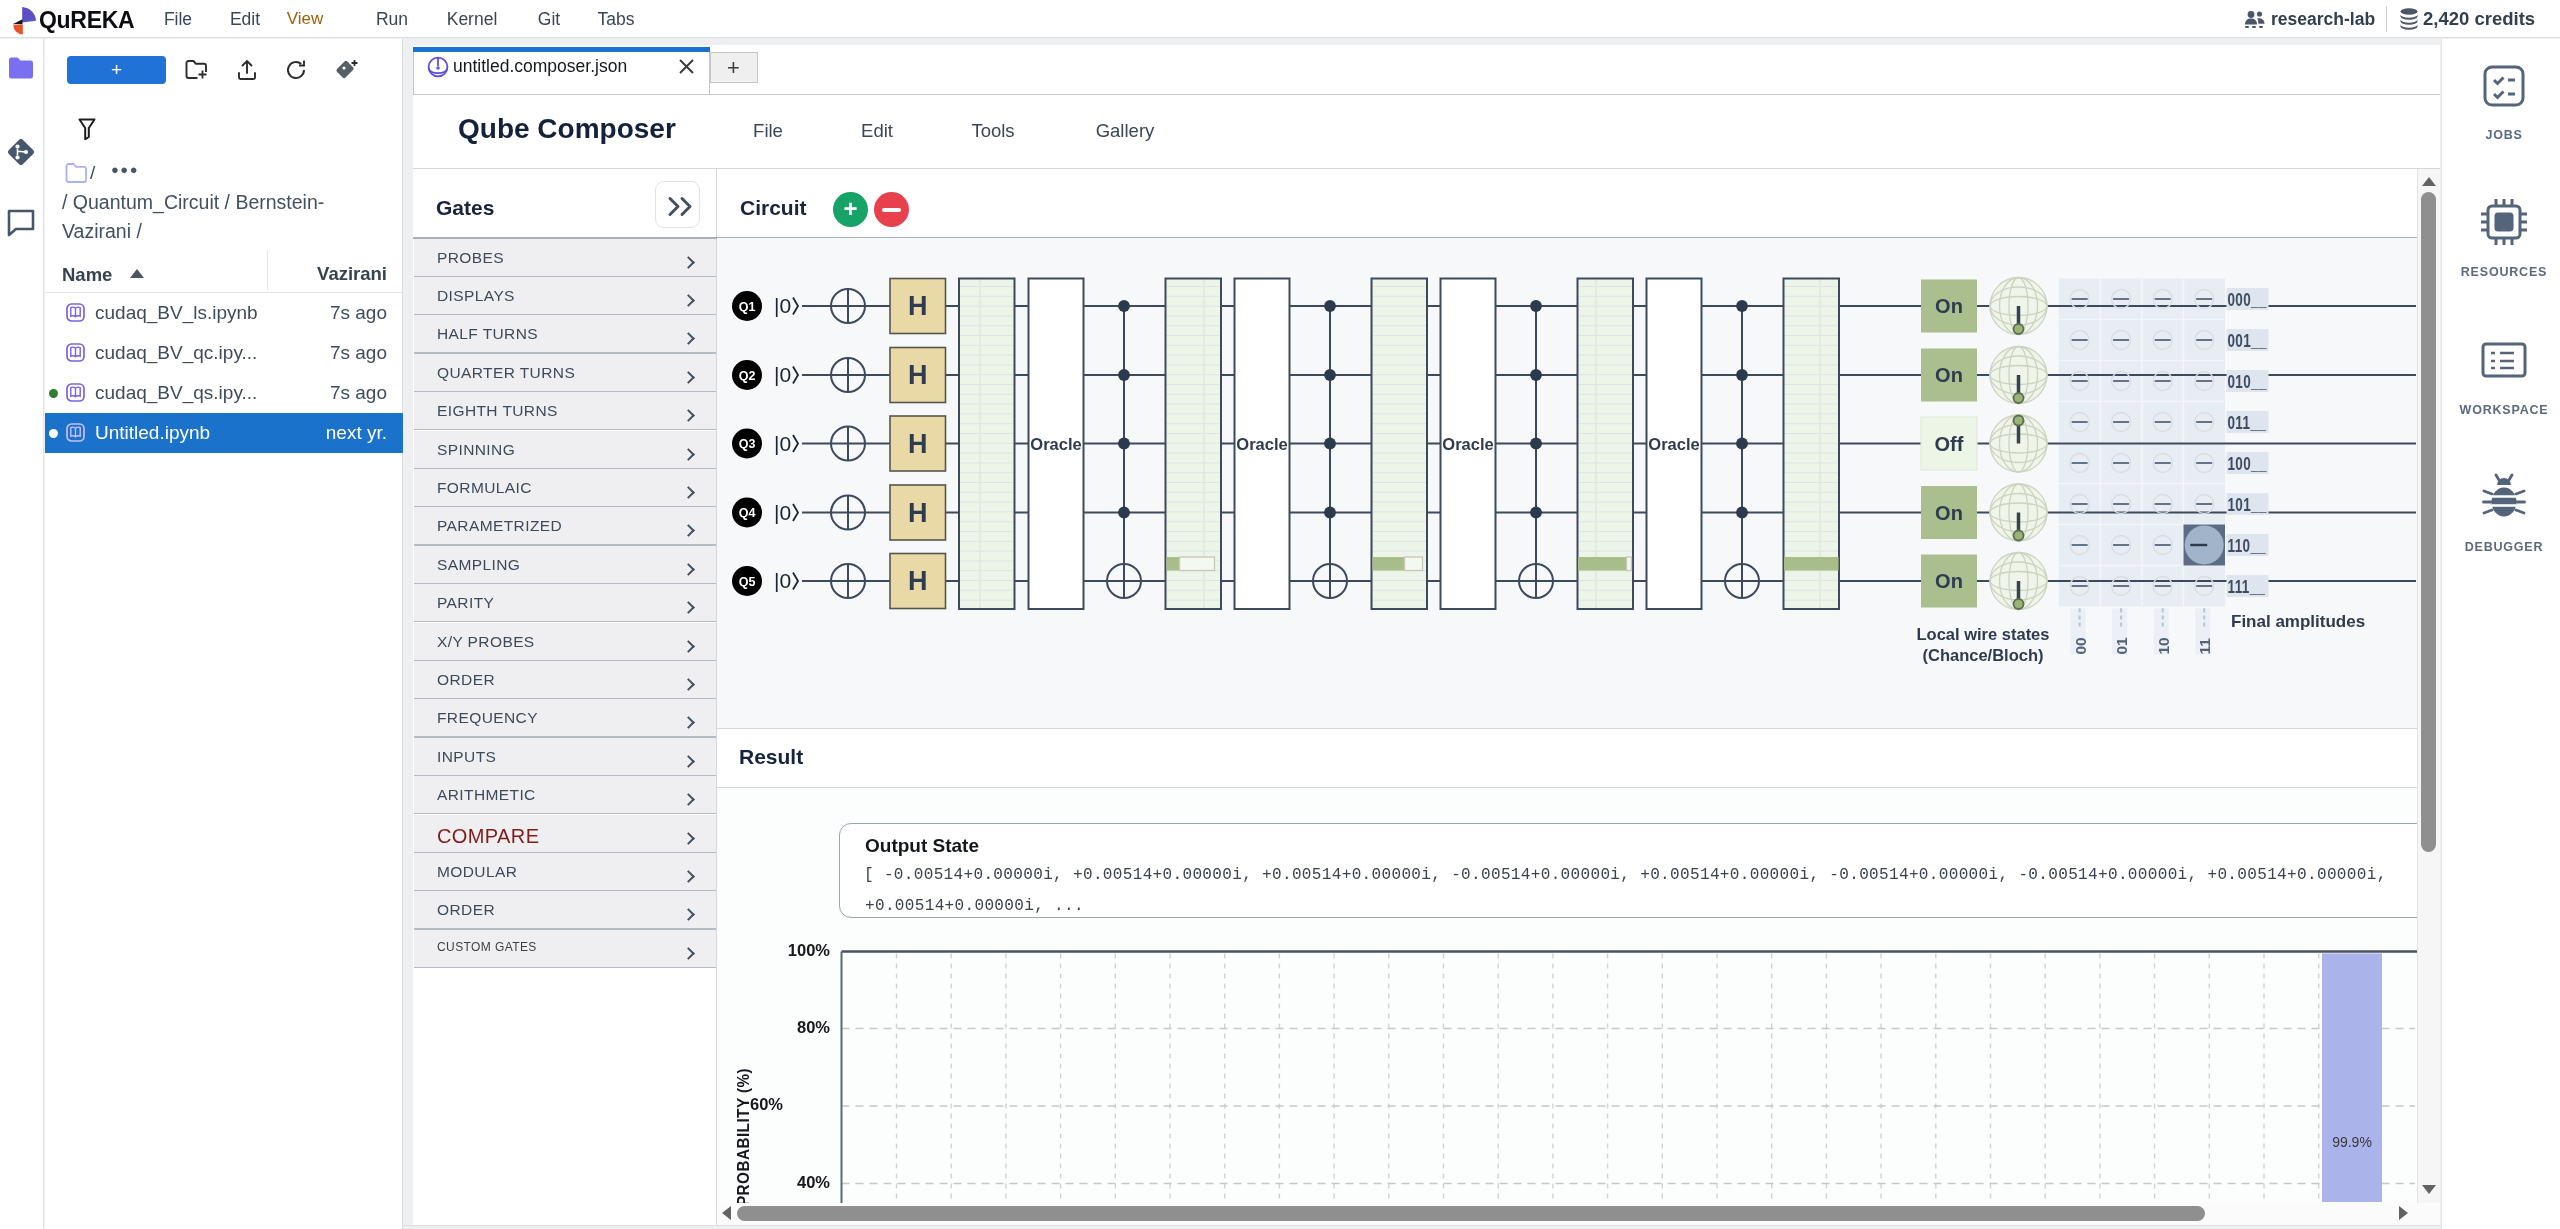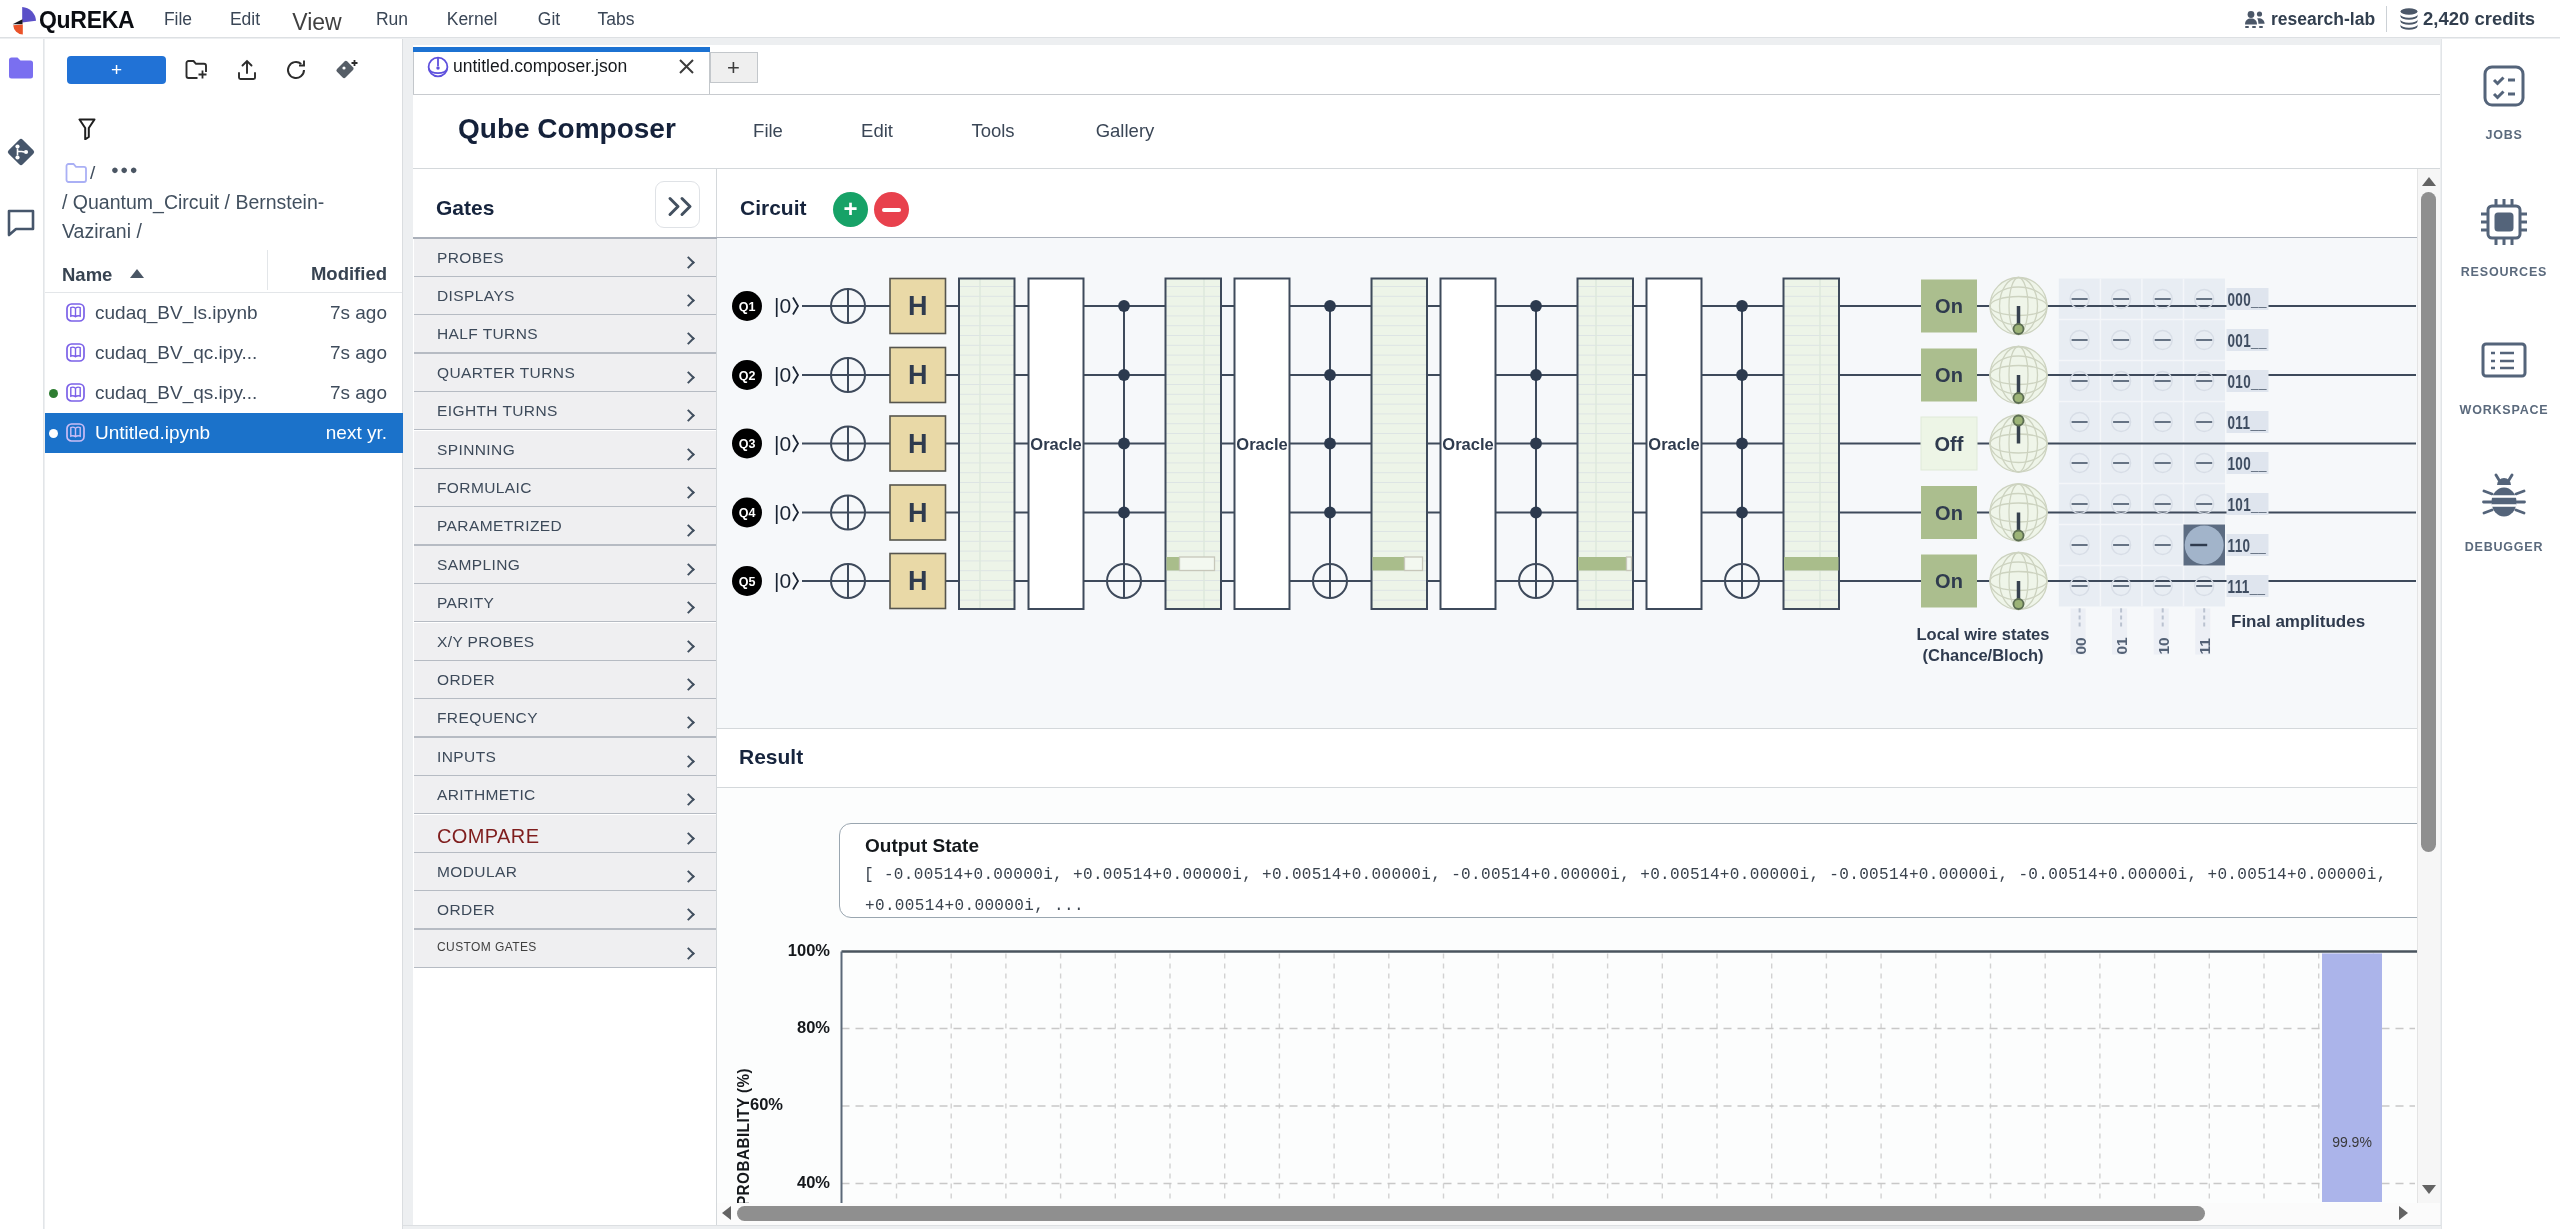--- a/index.html
+++ b/index.html
@@ -9,21 +9,21 @@
 
 <div class="abs" style="left:0;top:0;width:2560px;height:38px;background:#fff;border-bottom:1px solid #dde0e3"></div>
 <svg class="abs" style="left:12px;top:4px" width="30" height="32" viewBox="0 0 30 32">
 <path d="M10.2,18.6 L10.2,3 A14.6,14.6 0 0 1 24,16.8 Z" fill="#5b50c8"></path>
 <path d="M10.5,15.3 L0.6,20.3 L10.5,20.3 Z" fill="#17171f"></path>
 <path d="M10.8,20.6 L10.8,30.6 A10,10 0 0 1 1.2,21.2 Z" fill="#ea5329"></path>
 </svg>
 <div class="abs" style="left:39px;top:7px;font-size:23px;font-weight:700;color:#0b0d12;letter-spacing:-0.3px">QuREKA</div>
 <div class="abs" style="left:178px;top:9px;transform:translateX(-50%);font-size:17.5px;color:#3a4656">File</div>
 <div class="abs" style="left:245px;top:9px;transform:translateX(-50%);font-size:17.5px;color:#3a4656">Edit</div>
-<div class="abs" style="left:317px;top:9px;transform:translateX(-50%);font-size:23px;color:#404040">View</div>
+<div class="abs" style="left:305px;top:9px;transform:translateX(-50%);font-size:17px;color:#a16207">View</div>
 <div class="abs" style="left:392px;top:9px;transform:translateX(-50%);font-size:17.5px;color:#3a4656">Run</div>
 <div class="abs" style="left:472px;top:9px;transform:translateX(-50%);font-size:17.5px;color:#3a4656">Kernel</div>
 <div class="abs" style="left:549px;top:9px;transform:translateX(-50%);font-size:17.5px;color:#3a4656">Git</div>
 <div class="abs" style="left:616px;top:9px;transform:translateX(-50%);font-size:17.5px;color:#3a4656">Tabs</div>
 <svg class="abs" style="left:2243px;top:8px" width="24" height="21" viewBox="0 0 24 21" fill="#4b5768">
 <circle cx="8" cy="6.5" r="3.4"></circle>
     <path d="M2,16.5 C2,12.6 4.6,10.6 8,10.6 C11.4,10.6 14,12.6 14,16.5 Z"></path>
 <circle cx="16.5" cy="6" r="2.6"></circle>
     <path d="M15.5,10.2 C18.9,10.2 21.6,12.2 21.6,15.8 L15.4,15.8 C15.4,13.5 15,11.5 14,10.6 Z"></path>
 <rect x="2" y="18" width="4" height="2" rx="1"></rect>
@@ -77,21 +77,21 @@
 </svg>
 <svg class="abs" style="left:65px;top:162px" width="23" height="22" viewBox="0 0 23 22" fill="none" stroke="#aab0f5" stroke-width="1.8">
 <path d="M1.5,4 a2,2 0 0 1 2,-2 h5 l2.5,2.8 h8 a2,2 0 0 1 2,2 v11.2 a2,2 0 0 1 -2,2 h-15.5 a2,2 0 0 1 -2,-2 Z"></path>
 </svg>
 <div class="abs" style="left:90px;top:162px;font-size:19px;color:#3f4c5c">/</div>
 <div class="abs" style="left:111px;top:162px;font-size:13px;color:#4a5563;letter-spacing:1.5px">●●●</div>
 <div class="abs" style="left:62px;top:188px;width:345px;font-size:19.5px;line-height:29px;color:#42505f">/ Quantum_Circuit / Bernstein-<br>Vazirani /</div>
 <div class="abs" style="left:62px;top:264px;font-size:18.5px;font-weight:700;color:#374351">Name</div>
 <div class="abs" style="left:130px;top:269px;width:0;height:0;border-left:7px solid transparent;border-right:7px solid transparent;border-bottom:9px solid #4a5665"></div>
 <div class="abs" style="left:267px;top:250px;width:1px;height:40px;background:#e3e6e9"></div>
-<div class="abs" style="left:280px;top:263px;width:107px;font-size:18.5px;font-weight:700;color:#374351;text-align:right">Modified</div>
+<div class="abs" style="left:280px;top:263px;width:107px;font-size:18.5px;font-weight:700;color:#374351;text-align:right">Vazirani</div>
 <div class="abs" style="left:45px;top:292px;width:357px;height:1px;background:#e3e6e9"></div>
 <svg class="abs" style="left:66px;top:303px" width="19" height="19" viewBox="0 0 19 19" fill="none" stroke="#7b61e8" stroke-width="1.7">
 <rect x="1" y="1" width="17" height="17" rx="4.5"></rect>
 <path d="M9.5,5.2 C8,4 6,4 4.8,4.6 V13.2 C6,12.6 8,12.6 9.5,13.8 C11,12.6 13,12.6 14.2,13.2 V4.6 C13,4 11,4 9.5,5.2 Z M9.5,5.2 V13.8" stroke-width="1.4"></path>
 </svg>
 <div class="abs" style="left:95px;top:302px;font-size:19px;color:#3f4c5c">cudaq_BV_ls.ipynb</div>
 <div class="abs" style="left:280px;top:302px;width:107px;font-size:19px;color:#3f4c5c;text-align:right">7s ago</div>
 <svg class="abs" style="left:66px;top:343px" width="19" height="19" viewBox="0 0 19 19" fill="none" stroke="#7b61e8" stroke-width="1.7">
 <rect x="1" y="1" width="17" height="17" rx="4.5"></rect>
 <path d="M9.5,5.2 C8,4 6,4 4.8,4.6 V13.2 C6,12.6 8,12.6 9.5,13.8 C11,12.6 13,12.6 14.2,13.2 V4.6 C13,4 11,4 9.5,5.2 Z M9.5,5.2 V13.8" stroke-width="1.4"></path>

